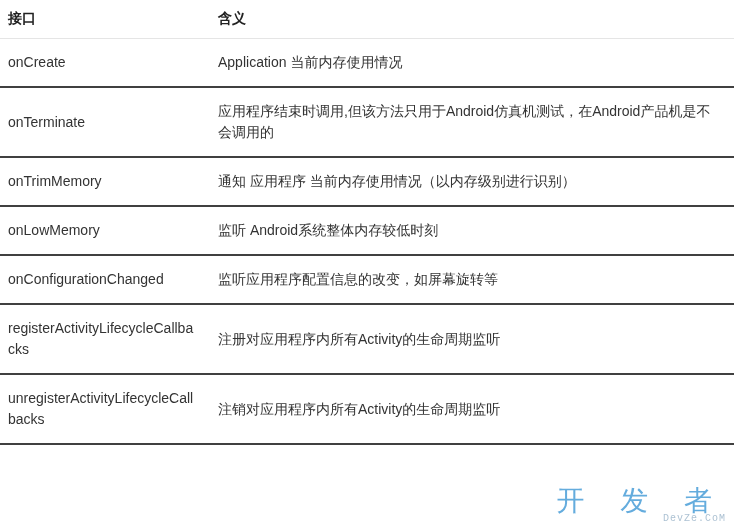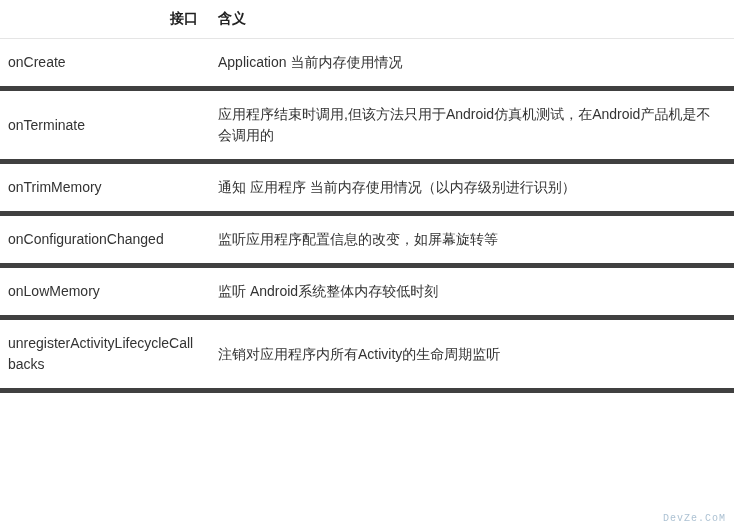--- a/index.html
+++ b/index.html
@@ -24,25 +24,24 @@
     th {
       text-align: left;
       font-weight: bold;
       padding: 10px 12px 10px 8px;
       border-bottom: 1px solid #e5e5e5;
       color: #222;
       font-size: 14px;
     }
     th.col1 {
       width: 210px;
-      text-align: right;
     }
     td {
       padding: 13px 12px 13px 8px;
-      border-bottom: 5px solid #404040;
+      border-bottom: 2px solid #404040;
       vertical-align: middle;
       color: #333;
       line-height: 1.5;
       word-break: break-all;
     }
     td.col1 {
       width: 210px;
       word-break: break-all;
     }
     .watermark {
@@ -87,29 +86,34 @@
     </tr>
     <tr>
       <td class="col1">onTerminate</td>
       <td>应用程序结束时调用,但该方法只用于Android仿真机测试，在Android产品机是不会调用的</td>
     </tr>
     <tr>
       <td class="col1">onTrimMemory</td>
       <td>通知 应用程序 当前内存使用情况（以内存级别进行识别）</td>
     </tr>
     <tr>
+      <td class="col1">onLowMemory</td>
+      <td>监听 Android系统整体内存较低时刻</td>
+    </tr>
+    <tr>
       <td class="col1">onConfigurationChanged</td>
       <td>监听应用程序配置信息的改变，如屏幕旋转等</td>
     </tr>
     <tr>
-      <td class="col1">onLowMemory</td>
-      <td>监听 Android系统整体内存较低时刻</td>
+      <td class="col1">registerActivityLifecycleCallbacks</td>
+      <td>注册对应用程序内所有Activity的生命周期监听</td>
     </tr>
     <tr>
       <td class="col1">unregisterActivityLifecycleCallbacks</td>
       <td>注销对应用程序内所有Activity的生命周期监听</td>
     </tr>
   </tbody>
 </table>
 
 <div class="watermark">
+  <div class="wm-big">开 发 者</div>
   <div class="wm-small">DevZe.CoM</div>
 </div>
 
 </body></html>

